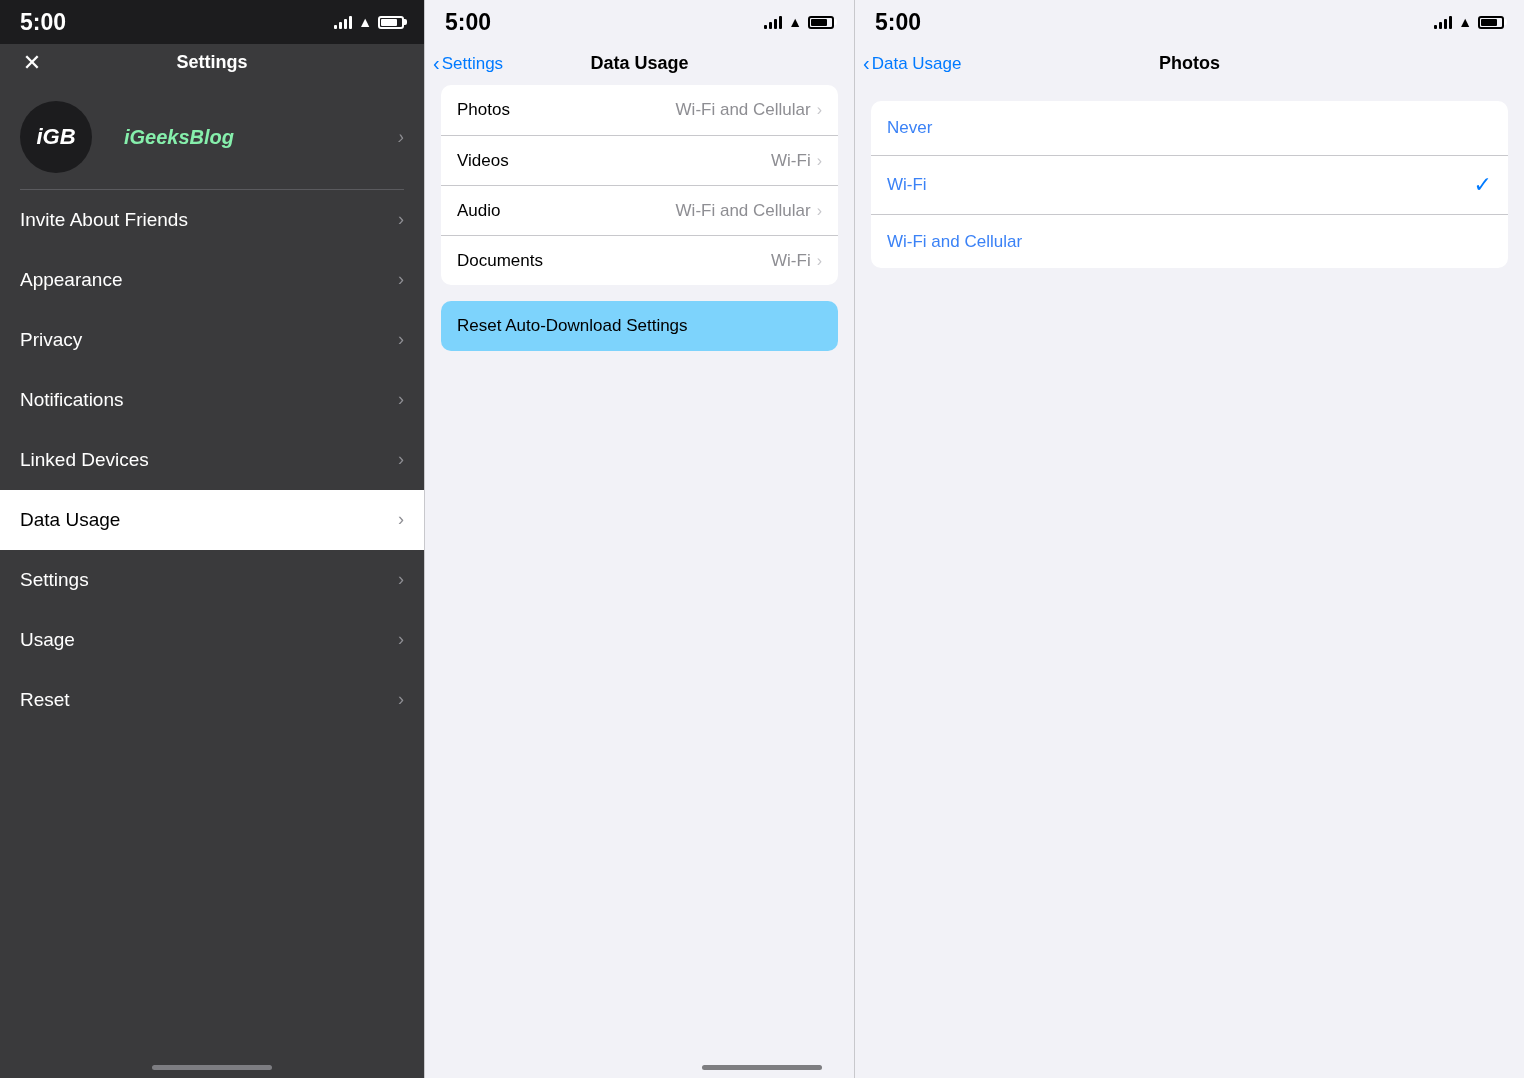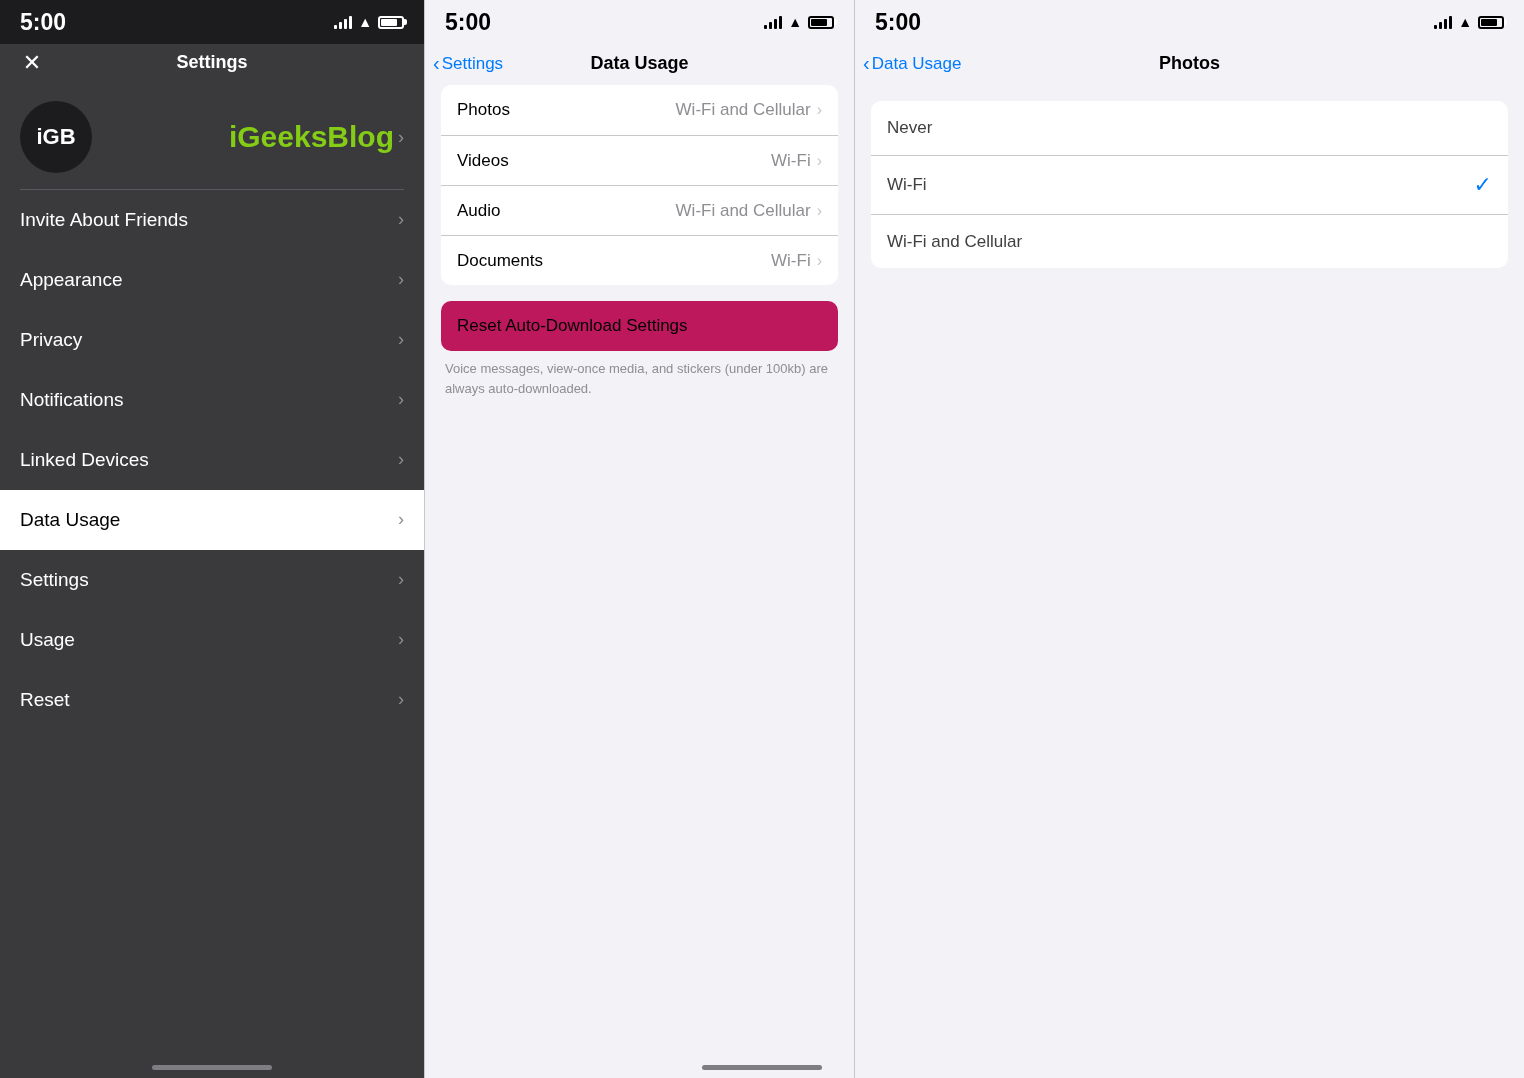--- a/index.html
+++ b/index.html
@@ -141,44 +141,44 @@
       font-size: 18px;
       font-weight: 700;
       color: #fff;
     }
 
     
     .p1-profile {
       display: flex;
       align-items: center;
       padding: 16px 20px;
-      gap: 4px;
-      cursor: pointer;
+      gap: 32px;
+      cursor: pointer;
+      font-style: italic;
     }
     .profile-avatar {
       width: 72px;
       height: 72px;
       background: #1c1c1e;
       border-radius: 50%;
       display: flex;
       align-items: center;
       justify-content: center;
       flex-shrink: 0;
     }
     .avatar-text {
       color: #fff;
       font-size: 22px;
       font-weight: 700;
     }
     .profile-name {
-      font-size: 30px;
+      font-size: 20px;
       font-weight: 600;
-      color: #84cc16;
+      color: #86efac;
       flex: 1;
-      text-align: right;
     }
     .chevron-right {
       color: #8e8e93;
       font-size: 18px;
     }
 
     
     .p1-divider {
       height: 0.5px;
       background: #5a5a5e;
@@ -341,21 +341,21 @@
       justify-content: space-between;
       padding: 16px 16px;
       min-height: 54px;
       cursor: pointer;
     }
     .p3-option-item + .p3-option-item {
       border-top: 0.5px solid #c8c8cc;
     }
     .p3-option-label {
       font-size: 17px;
-      color: #404040;
+      color: #3b82f6;
     }
     .checkmark {
       color: #007aff;
       font-size: 22px;
       font-weight: 500;
     }
 
     
     .home-indicator {
       position: absolute;
@@ -502,27 +502,26 @@
     </div>
     <div class="card-item">
       <span class="card-item-label">Documents</span>
       <div class="card-item-value">
         <span>Wi-Fi</span>
         <span class="card-item-chevron">›</span>
       </div>
     </div>
   </div>
 
-  <div style="background:#be185d; border-radius:10px; margin:16px 16px 0 16px; overflow:hidden;">
+  <div style="background:#7dd3fc; border-radius:10px; margin:16px 16px 0 16px; overflow:hidden;">
     <div class="reset-btn">
       <span class="reset-btn-label">Reset Auto-Download Settings</span>
     </div>
   </div>
 
-  <div class="footnote">Voice messages, view-once media, and stickers (under 100kb) are always auto-downloaded.</div>
 
   <div class="home-indicator" style="bottom:8px; left:50%; transform:translateX(-50%); position:absolute; background:#000; opacity:0.3;"></div>
 </div>
 
 <div class="panel3">
 
   <div class="status-bar" style="background:#f2f2f7;">
     <span class="status-time" style="color:#000;">5:00</span>
     <div class="status-icons" style="color:#000;">
       <div class="signal-bars">

